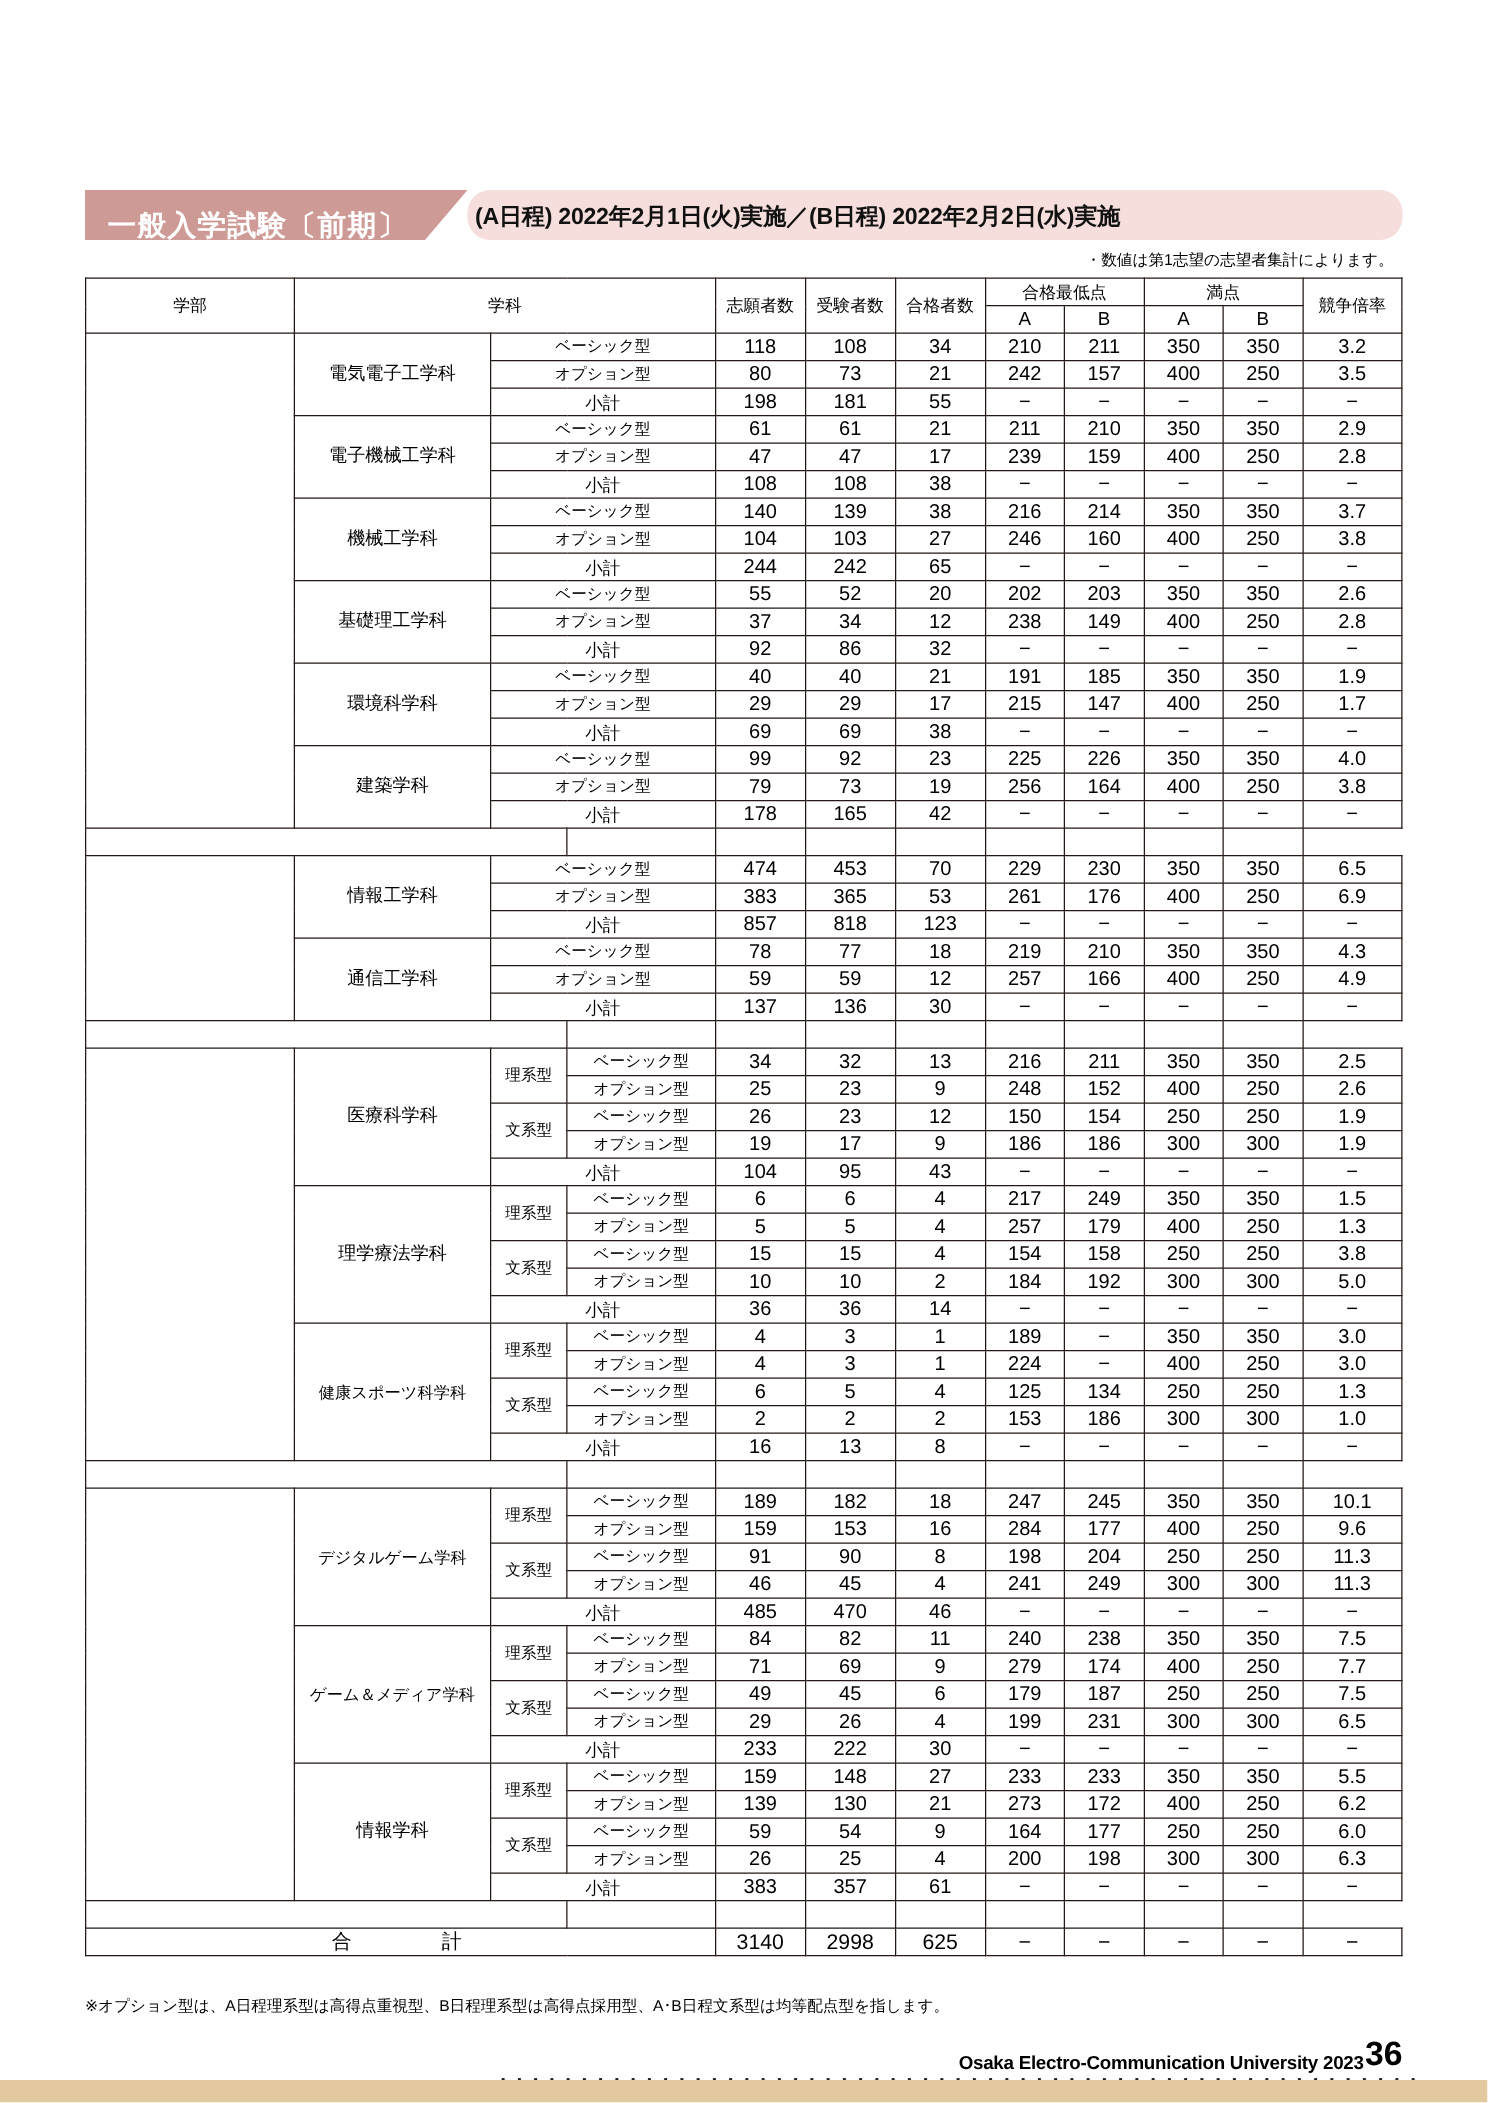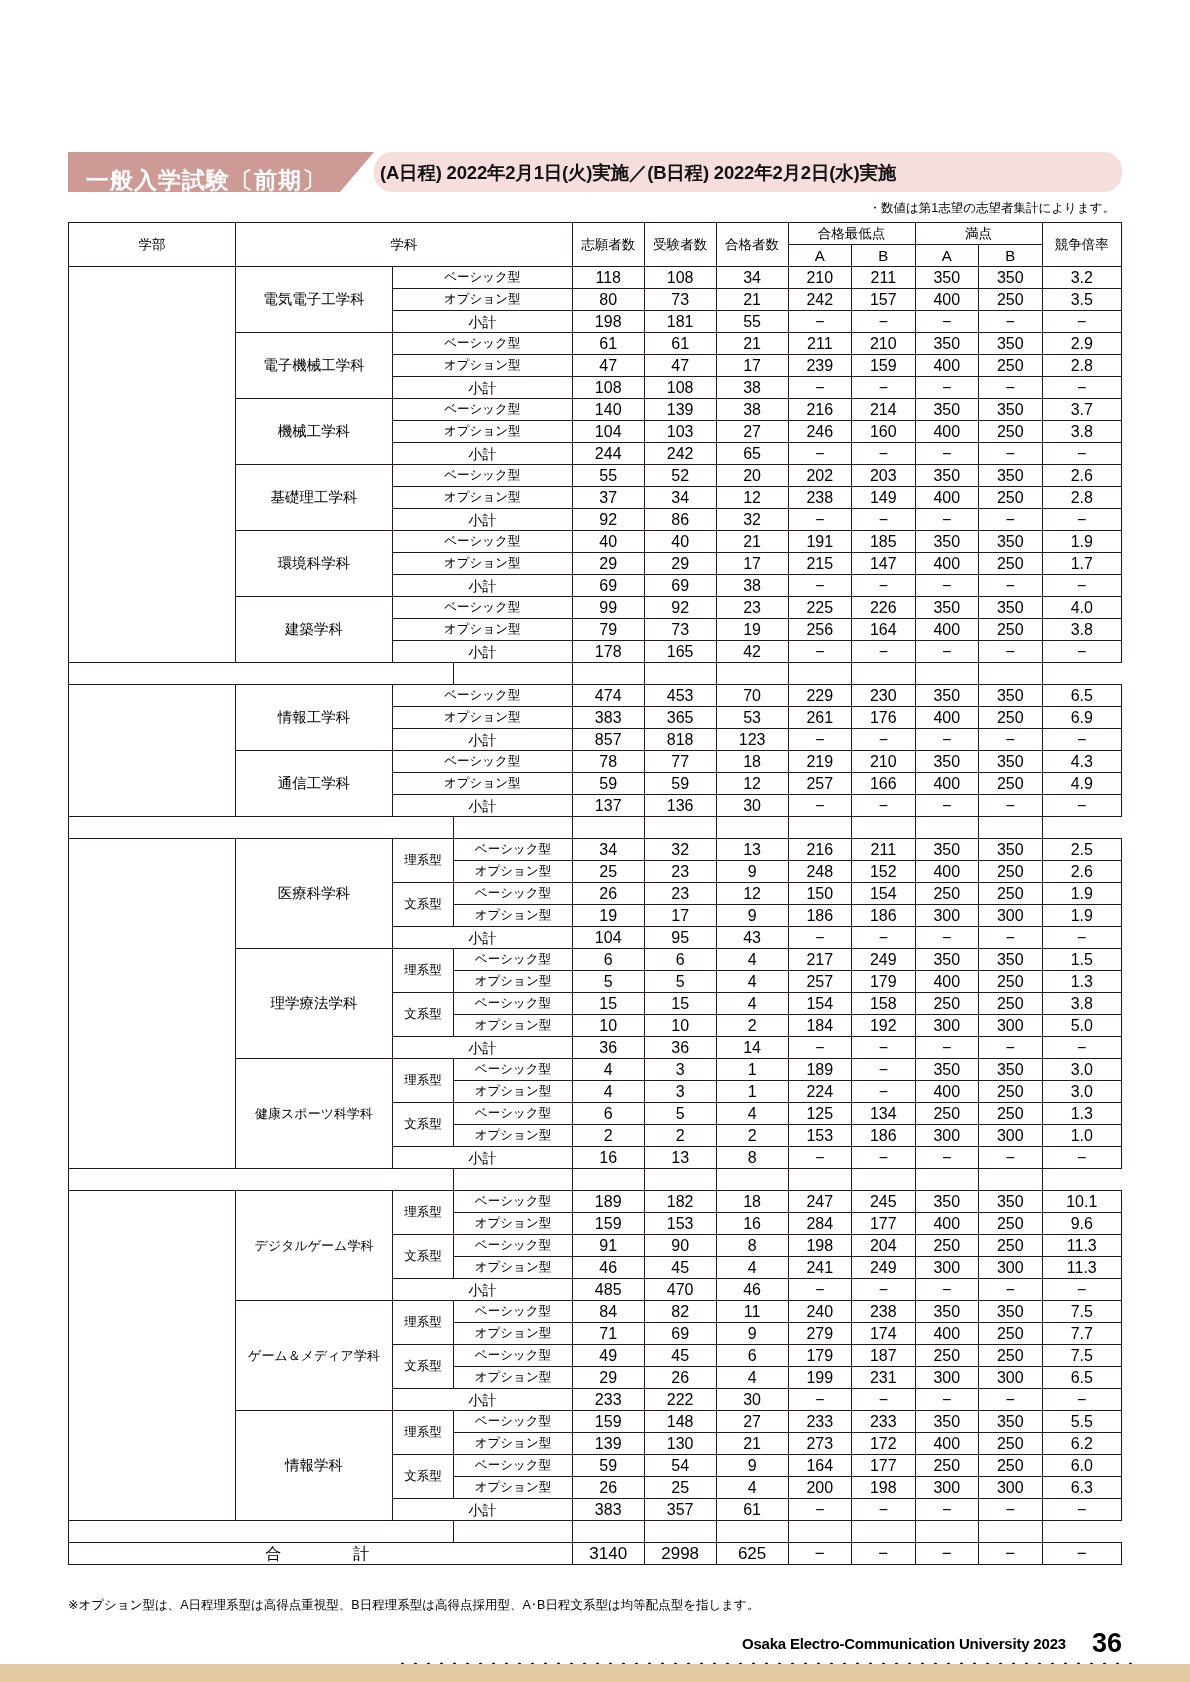--- a/index.html
+++ b/index.html
@@ -162,22 +162,22 @@
     color: #000;
     white-space: nowrap;
   }
 
   
   .footer {
     position: absolute;
     right: 68px;
     top: 1628px;
     display: flex;
-    align-items: center;
-    gap: 26px;
+    align-items: flex-end;
+    gap: 1px;
   }
   .footer-name {
     font-size: 15px;
     font-weight: bold;
     letter-spacing: -0.2px;
   }
   .footer-page {
     font-size: 27px;
     font-weight: bold;
   }

